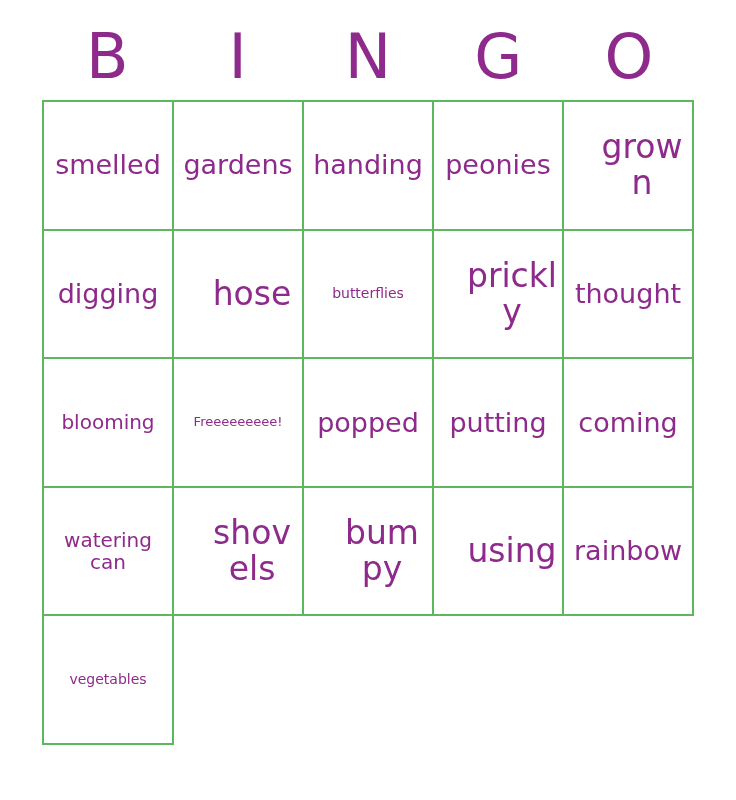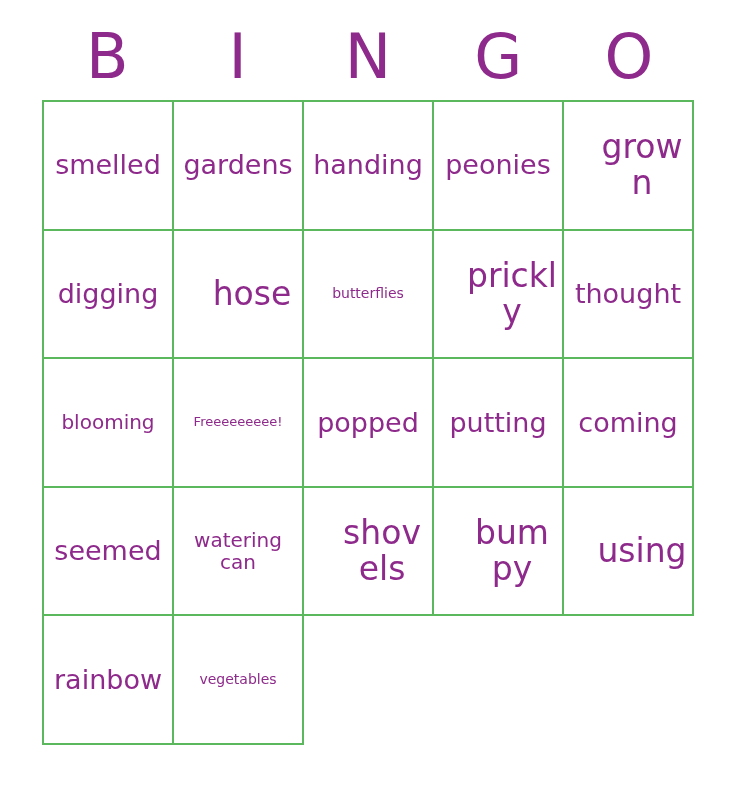--- a/index.html
+++ b/index.html
@@ -91,21 +91,20 @@
     <div class="cell fs-sm">butterflies</div>
     <div class="cell fs-xl">prickly</div>
 
     <div class="cell fs-lg">thought</div>
     <div class="cell fs-md">blooming</div>
     <div class="cell fs-xs">Freeeeeeeee!</div>
     <div class="cell fs-lg">popped</div>
     <div class="cell fs-lg">putting</div>
 
     <div class="cell fs-lg">coming</div>
-    <div class="cell fs-lg">seemed</div>
     <div class="cell fs-md">watering can</div>
 
     <div class="cell fs-xl">shovels</div>
     <div class="cell fs-xl">bumpy</div>
     <div class="cell fs-xl">using</div>
     <div class="cell fs-lg">rainbow</div>
     <div class="cell fs-sm">vegetables</div>
   </div>
 
 </div>

